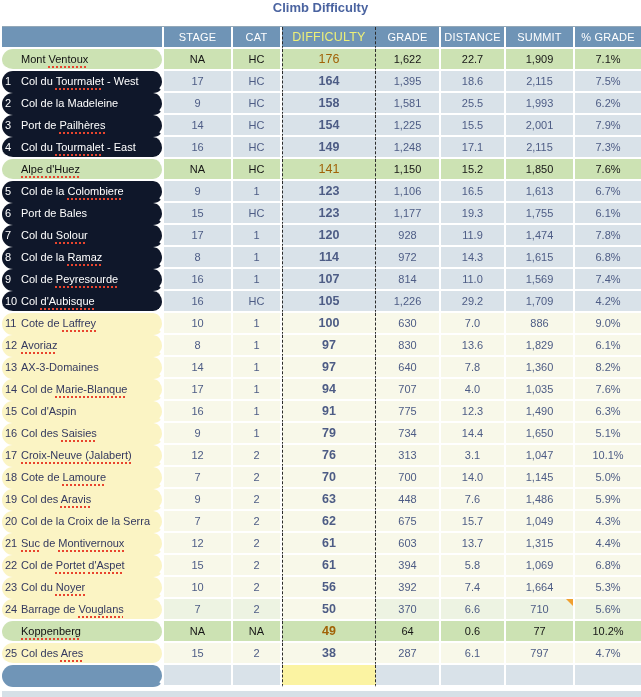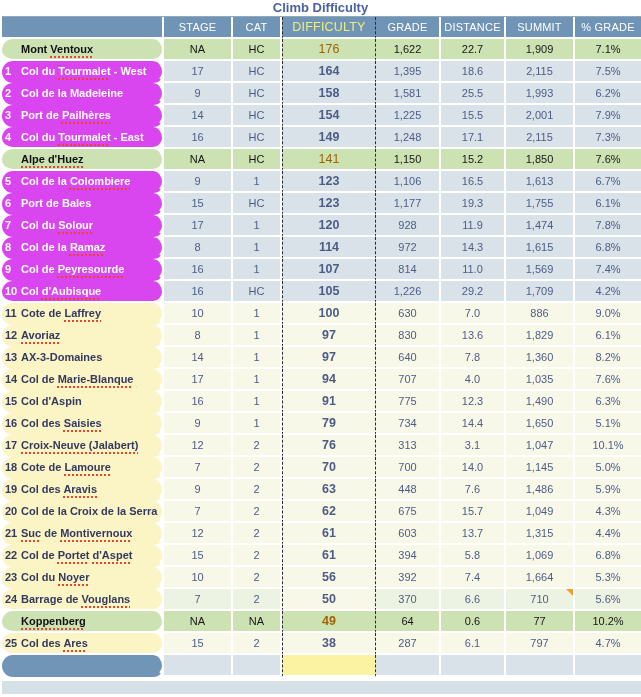--- a/index.html
+++ b/index.html
@@ -4,51 +4,51 @@
 <style>
   html,body { margin:0; padding:0; background:#ffffff; }
   body {
     width:641px; height:697px; overflow:hidden;
     font-family:"Liberation Sans","DejaVu Sans",sans-serif;
     -webkit-font-smoothing:antialiased;
   }
   .page { width:641px; }
 
   .sheet-title {
-    height:16px; line-height:15px; text-align:center;
+    height:26px; line-height:15px; text-align:center;
     font-size:13px; font-weight:bold; color:#4a63a0;
   }
 
   table.climb-table {
     border-collapse:separate; border-spacing:0; table-layout:fixed;
     width:639px; margin-left:2px; border-top:1px solid #93a8b8;
   }
   th, td {
     box-sizing:border-box; padding:0; height:22px;
     border-right:2px solid #ffffff; border-bottom:2px solid #ffffff;
     font-size:11px; text-align:center; overflow:hidden; white-space:nowrap;
     position:relative;
   }
   th:last-child, td:last-child { border-right:none;margin-top:20px; }
 
   
   thead th { background:#6f94b6; color:#ffffff; font-weight:normal; letter-spacing:.2px; }
   thead th.diff-col { color:#eef077; font-size:12.5px; }
 
   
-  td.name { text-align:left; font-weight:bold; border-bottom-color:transparent;border-radius:11px; }
+  td.name { text-align:left; font-weight:normal; border-bottom-color:transparent;border-radius:11px; }
   td.name.sep { border-bottom-color:#ffffff; }
   .rownum { display:inline-block; width:16px; padding-left:3px; text-align:left; }
 
   
   tr.green td { background:#cce2b3; color:#161616; }
   tr.green td.name { color:#111111; }
 
   tr.blue td { background:#d9e2e9; color:#4d5c85; }
-  tr.blue td.name { background:#d946ef; color:#ffffff; }
+  tr.blue td.name { background:#0f172a; color:#ffffff; }
 
   tr.cream td { background:#f8f8e9; color:#4d5c85; }
   tr.cream td.name { background:#fbf4c4; color:#34395f; }
   tr.cream.pale td.pale-data { background:#edf3e2; }
 
   tr.empty td { background:#d9e2e9; }
   tr.empty td.name { background:#7095b7; }
 
   
   td.diff, th.diff-col {

